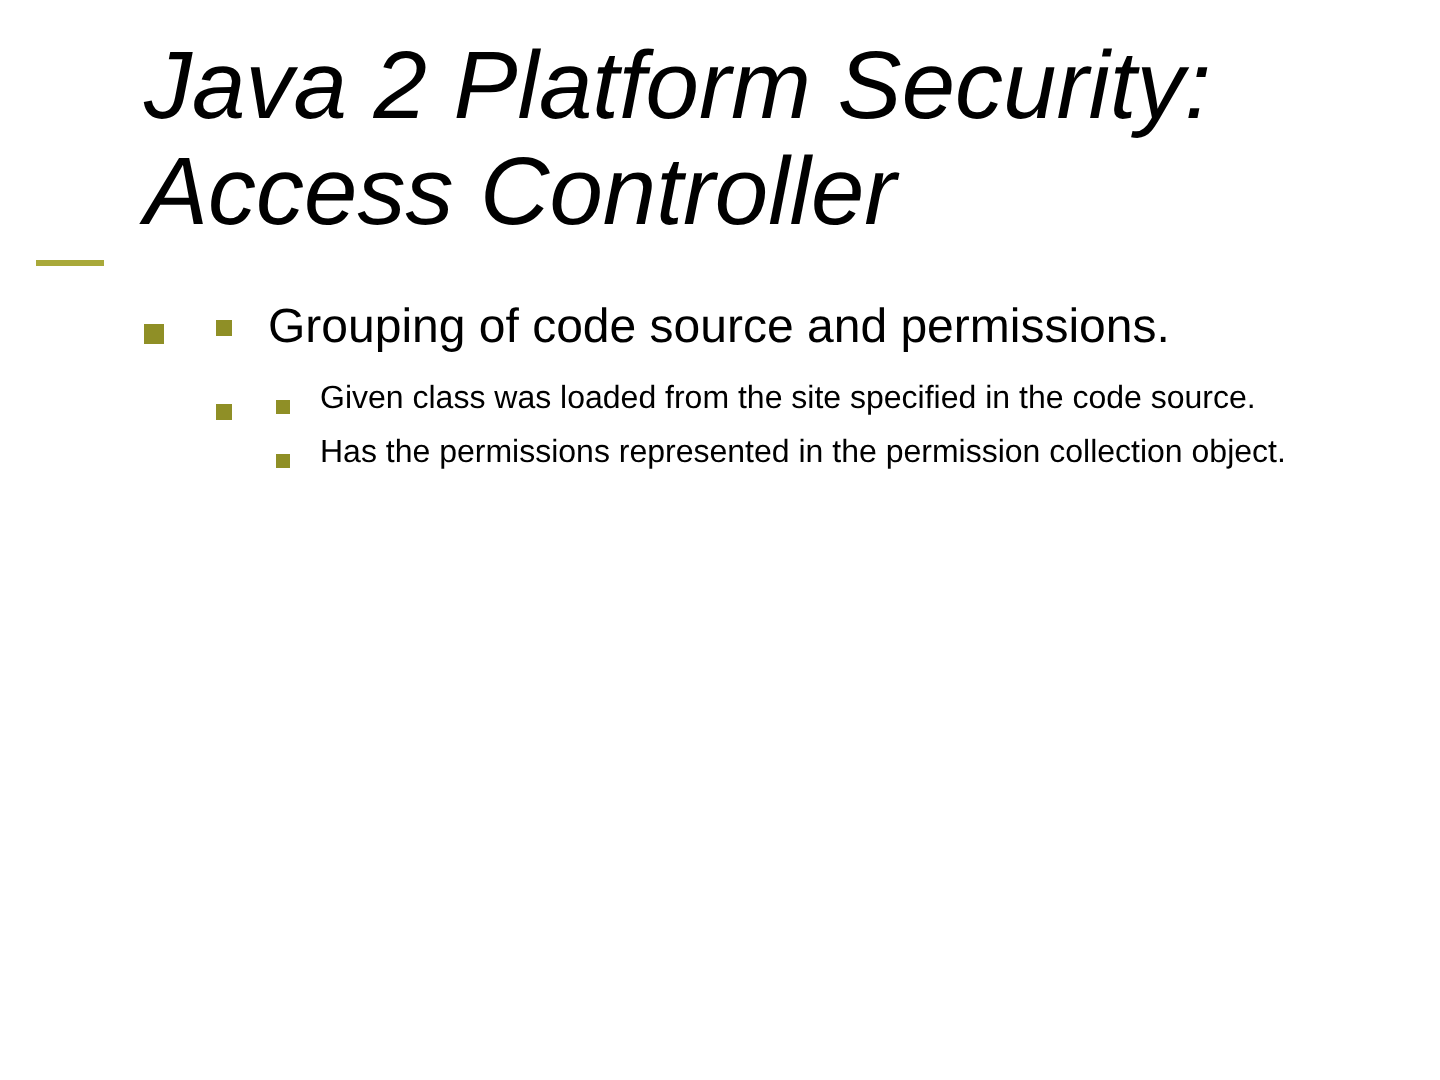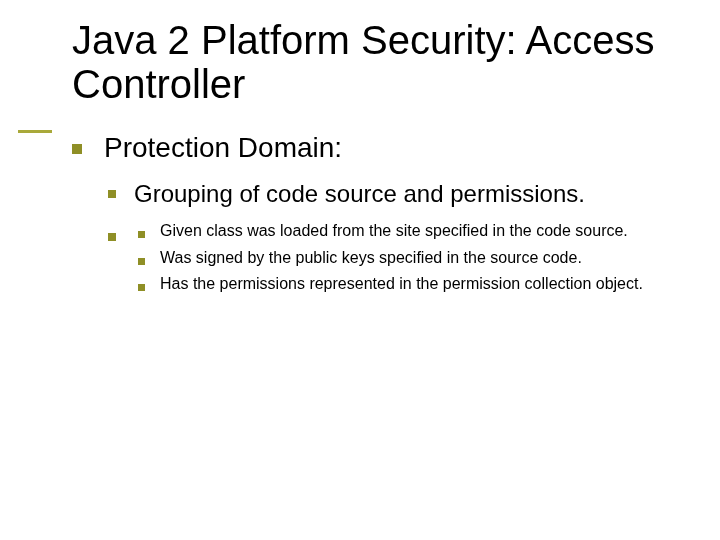--- a/index.html
+++ b/index.html
@@ -12,24 +12,25 @@
     color: #000000;
   }
   .slide {
     width: 720px;
     height: 540px;
     position: relative;
     box-sizing: border-box;
     padding: 18px 44px 0 72px;
   }
   .title {
-    font-size: 40px;
+    font-size: 48px;
     line-height: 1.1;
     margin: 0 0 24px 0;
     font-weight: 400;
+    font-style: italic;
   }
   .title-underline {
     position: absolute;
     left: 18px;
     top: 130px;
     width: 34px;
     height: 3px;
     background: #a9a93a;
   }
   ul {
@@ -94,32 +95,28 @@
 </style>
 </head>
 <body>
 
 <div class="slide">
   <h1 class="title">Java 2 Platform Security: Access Controller</h1>
   <div class="title-underline"></div>
 
   <ul class="lvl1">
     <li>
-      <span>Protection Domain:</span>
       <ul class="lvl2">
         <li>
           <span>Grouping of code source and permissions.</span>
         </li>
         <li>
           <ul class="lvl3">
             <li>
               <span>Given class was loaded from the site specified in the code source.</span>
-            </li>
-            <li>
-              <span>Was signed by the public keys specified in the source code.</span>
             </li>
             <li>
               <span>Has the permissions represented in the permission collection object.</span>
             </li>
           </ul>
         </li>
       </ul>
     </li>
   </ul>
 </div>

